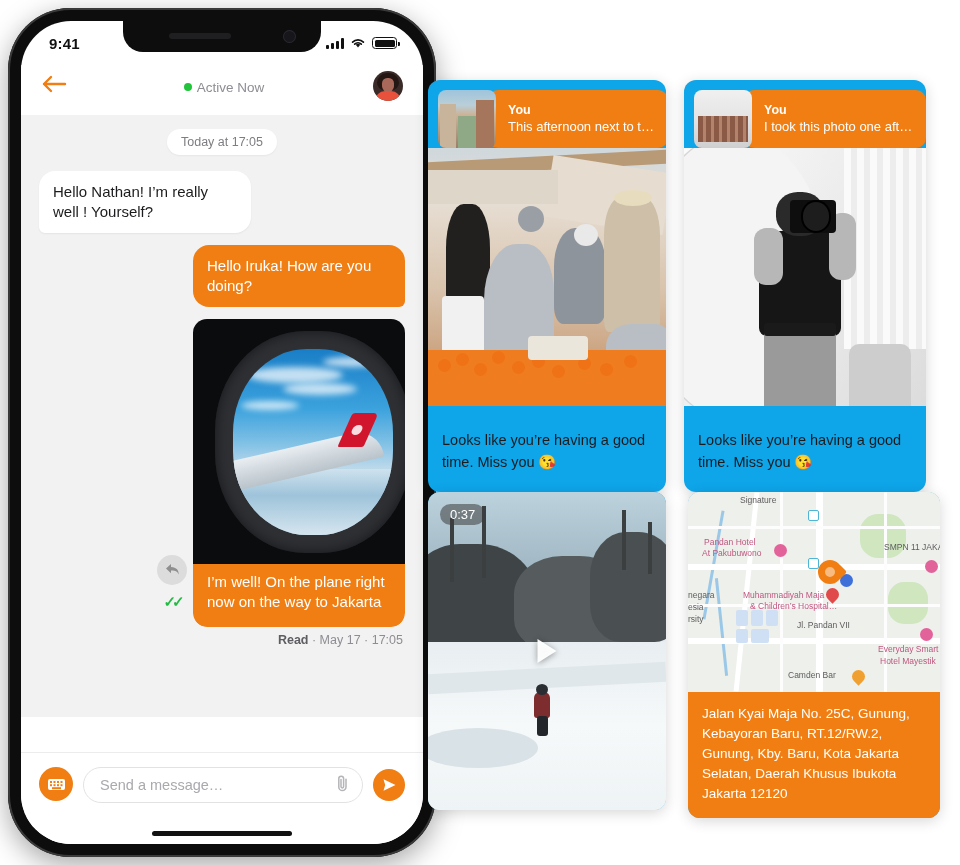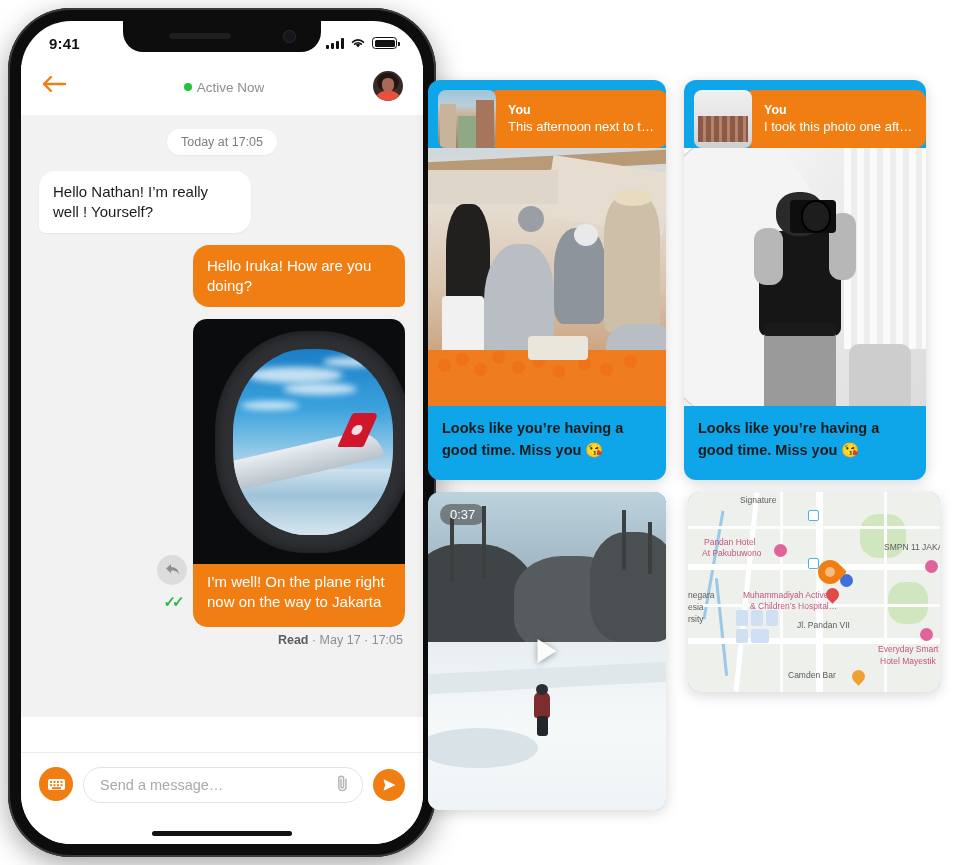--- a/index.html
+++ b/index.html
@@ -176,21 +176,21 @@
   .reply-hdr { position: relative; display: flex; align-items: stretch; padding: 10px 10px 0 10px; }
   .reply-thumb { width: 58px; height: 58px; border-radius: 8px; overflow: hidden; flex: 0 0 auto; position: relative; z-index: 2; }
   .reply-bubble {
     flex: 1; background: #f07e12; color: #fff; border-radius: 10px;
     margin-left: -8px; padding: 9px 14px 9px 20px; min-height: 58px;
     display: flex; flex-direction: column; justify-content: center;
   }
   .reply-who { font-size: 12.5px; font-weight: 700; line-height: 1.3; }
   .reply-text { font-size: 13px; line-height: 1.35; white-space: nowrap; overflow: hidden; }
   .card-photo { position: relative; width: 100%; overflow: hidden; }
-  .card-caption { padding: 12px 14px 18px 14px; font-size: 14.5px; line-height: 1.5; color: #1c1c1e; font-weight: bold; }
+  .card-caption { padding: 24px 14px 18px 14px; font-size: 14.5px; line-height: 1.5; color: #1c1c1e; }
 
   
   .market { background: linear-gradient(#cfd8dd 0%, #e6ddd2 22%, #d9c3ac 55%, #c08b5e 100%); }
   .mk-canopy { position:absolute; background:#d9cdbb; }
   .mk-person { position:absolute; border-radius: 40% 40% 18% 18%; }
   .mk-orange { position:absolute; width:13px; height:13px; border-radius:50%; background:#ef7216; }
 
   
   .bw { background: linear-gradient(120deg,#fbfbfb 0%,#ededed 45%,#dcdcdc 100%); filter: grayscale(1); }
   .bw-mirror { position:absolute; left:-18%; top:-6%; width:78%; height:112%; border-radius:50%; background:#f4f4f4; box-shadow: 2px 0 0 #d6d6d6 inset; }
@@ -495,22 +495,23 @@
       <div class="mp-pin" style="left:130px;top:68px;"></div>
       <div id="map-labels">
           <div class="mp-label" style="left: 52px; top: 3px;">Signature</div>
           <div class="mp-label pink" style="left: 16px; top: 45px;">Pandan Hotel</div>
           <div class="mp-label pink" style="left: 14px; top: 56px;">At Pakubuwono</div>
           <div class="mp-label" style="left: 176px; top: 50px; margin-left: 20px;">SMPN 11 JAKARTA</div>
           <div class="mp-label" style="left: 109px; top: 128px;">Jl. Pandan VII</div>
           <div class="mp-label" style="left: 0px; top: 98px;">negara</div>
           <div class="mp-label" style="left: 0px; top: 110px;">esia</div>
           <div class="mp-label" style="left: 0px; top: 122px;">rsity</div>
-          <div class="mp-label pink" style="left: 55px; top: 98px;">Muhammadiyah Active</div>
+          <div class="mp-label pink" style="left: 55px; top: 98px;">Muhammadiyah Maja</div>
           <div class="mp-label pink" style="left: 62px; top: 109px;">&amp; Children’s Hospital…</div>
           <div class="mp-label pink" style="left: 190px; top: 152px;">Everyday Smart</div>
           <div class="mp-label pink" style="left: 192px; top: 164px;">Hotel Mayestik</div>
           <div class="mp-label" style="left: 100px; top: 178px;">Camden Bar</div>
         </div>
     </div>
+    <div class="map-address">Jalan Kyai Maja No. 25C, Gunung, Kebayoran Baru, RT.12/RW.2, Gunung, Kby. Baru, Kota Jakarta Selatan, Daerah Khusus Ibukota Jakarta 12120</div>
   </div>
 
 </div>
 
 </body></html>

